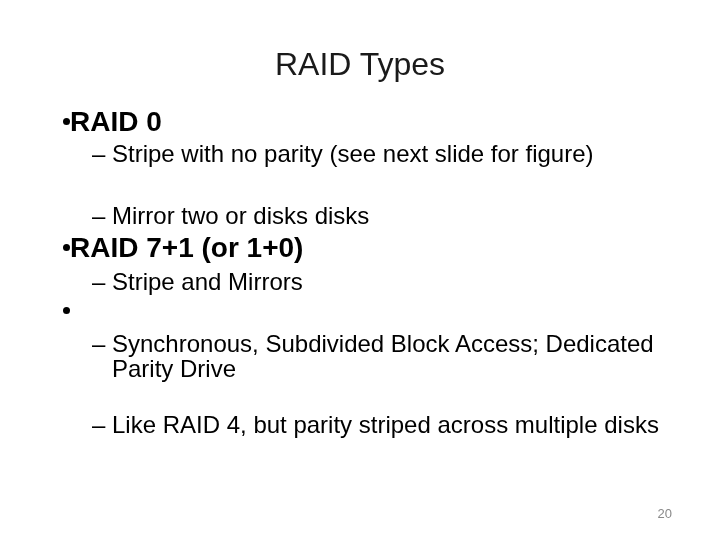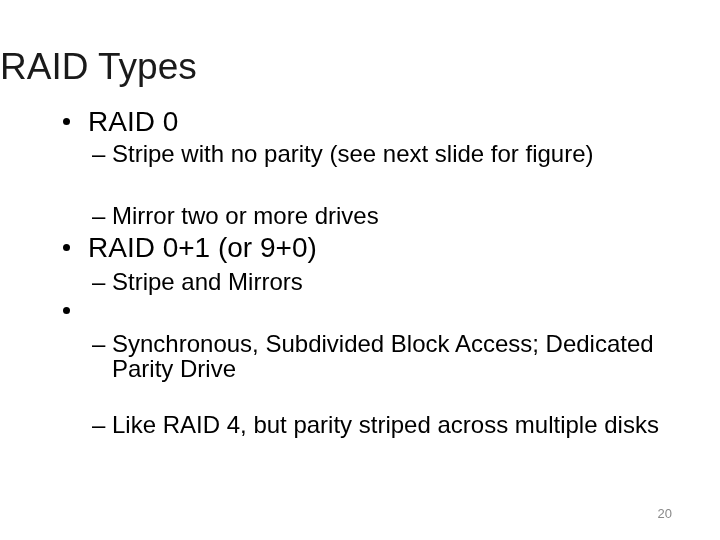--- a/index.html
+++ b/index.html
@@ -18,45 +18,45 @@
   .slide {
     position: absolute;
     inset: 0;
     background: #ffffff;
   }
   .slide-title {
     position: absolute;
     top: 48px;
     left: 0;
     width: 720px;
-    font-size: 37px;
+    text-align: center;
+    font-size: 32px;
     line-height: 1;
     font-weight: 400;
     color: #1a1a1a;
   }
   .heading {
     position: absolute;
     left: 63px;
     display: flex;
     align-items: flex-start;
     white-space: nowrap;
   }
   .bullet-dot {
     width: 7px;
     height: 7px;
     border-radius: 50%;
     background: #000000;
     margin-top: 10px;
     flex: 0 0 auto;
   }
   .heading-label {
-    margin-left: 18px;
     font-size: 28px;
     line-height: 1;
-    font-weight: 400;
+    font-weight: 700;
     text-align: right;
   }
   .sub {
     position: absolute;
     left: 92px;
   }
   .sub-dash {
     position: absolute;
     left: 0;
     top: 0;
@@ -89,26 +89,26 @@
     <span class="bullet-dot"></span>
     <span class="heading-label">RAID 0</span>
   </div>
   <div class="sub" style="top:141px">
     <span class="sub-dash">–</span>
     <div class="sub-text">Stripe with no parity (see next slide for figure)</div>
   </div>
 
   <div class="sub" style="top:203px">
     <span class="sub-dash">–</span>
-    <div class="sub-text">Mirror two or more drives</div>
+    <div class="sub-text">Mirror two or disks disks</div>
   </div>
 
   <div class="heading" style="top:234px">
     <span class="bullet-dot"></span>
-    <span class="heading-label">RAID 0+1 (or 9+0)</span>
+    <span class="heading-label">RAID 7+1 (or 1+0)</span>
   </div>
   <div class="sub" style="top:269px">
     <span class="sub-dash">–</span>
     <div class="sub-text">Stripe and Mirrors</div>
   </div>
 
   <div class="heading" style="top:297px">
     <span class="bullet-dot"></span>
   </div>
   <div class="sub" style="top:331px">

